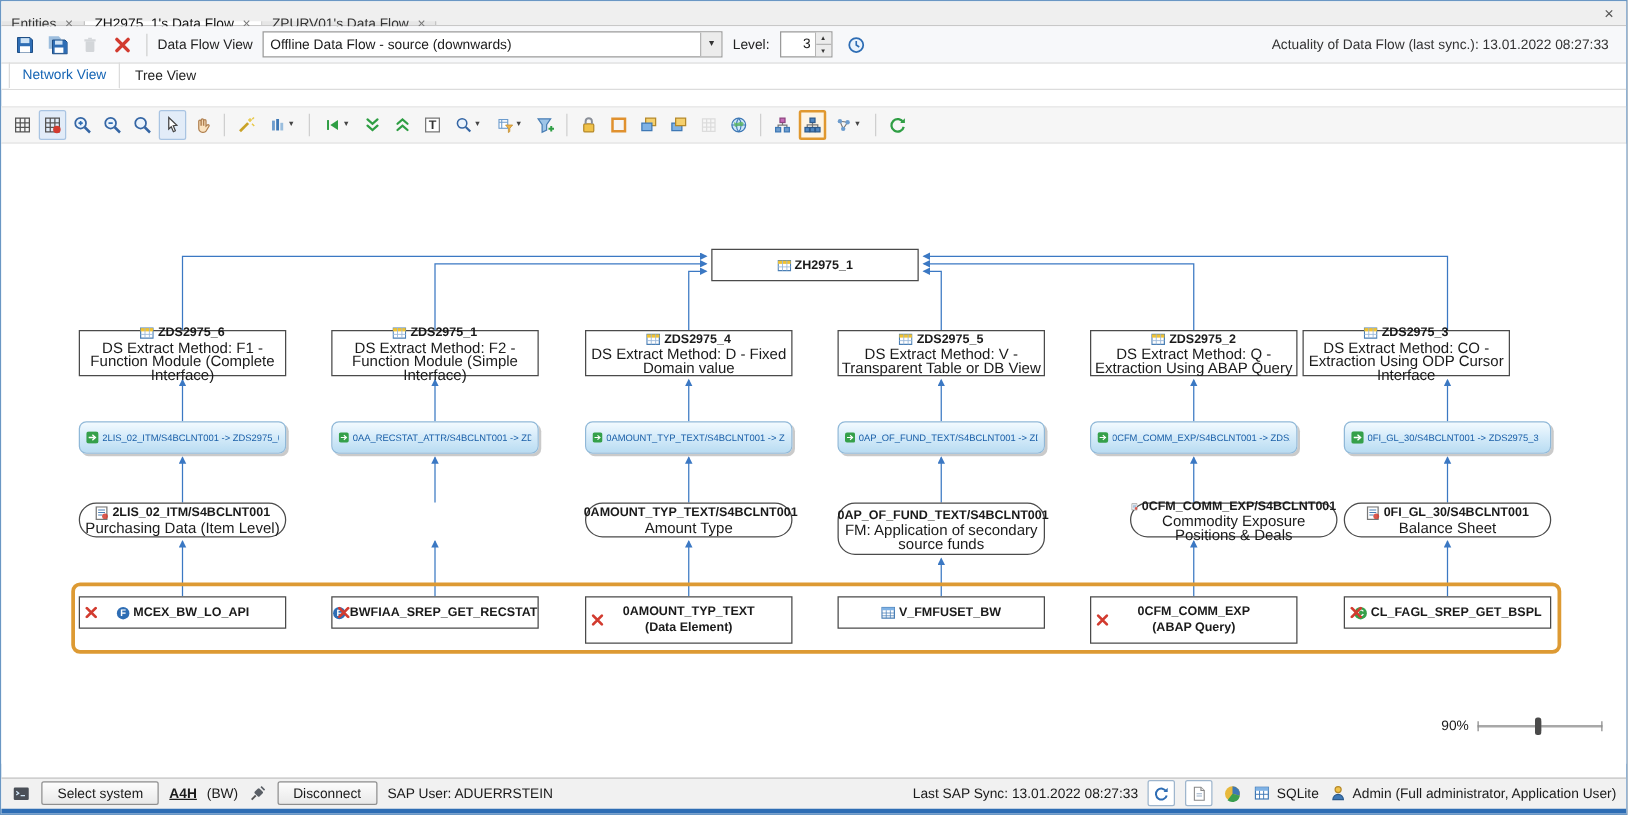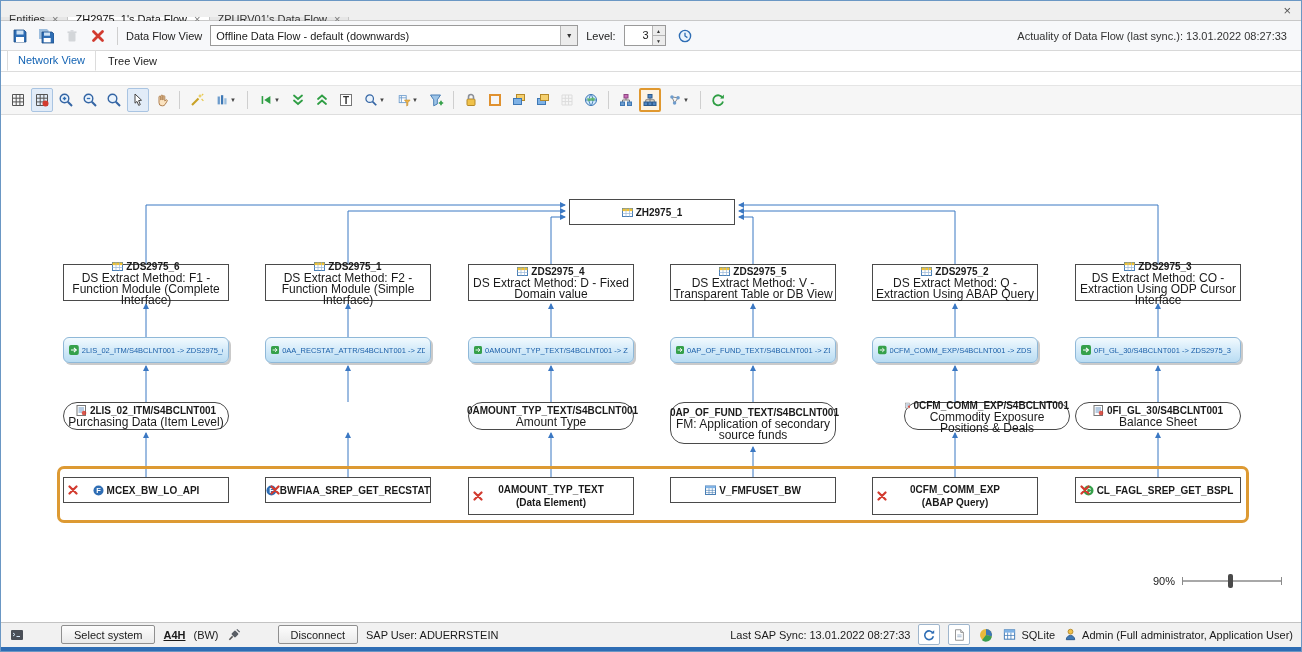--- a/index.html
+++ b/index.html
@@ -91,21 +91,21 @@
   .zslider { position:relative; width:100px; height:16px; }
   .zslider .track { position:absolute; left:0; right:0; top:7px; height:2px; background:#a8a8a8; }
   .zslider .tick { position:absolute; top:4px; width:1px; height:8px; background:#8a8a8a; }
   .zslider .handle { position:absolute; top:1px; width:5px; height:14px; background:#4a4a4a; border-radius:2px; }
 
   
   .statusbar { position:absolute; top:621px; left:0; right:0; height:27px; background:#f1f1f1;
                border-top:1px solid #c3c3c3; display:flex; align-items:center; gap:8px;
                padding:0 8px 3px; font-size:11px; }
   .sbtn { height:19px; border:1px solid #8f8f8f; background:linear-gradient(#fdfdfd,#e9e9e9);
-          display:flex; align-items:center; justify-content:center; padding:0 12px; border-radius:2px;margin-left:28px; }
+          display:flex; align-items:center; justify-content:center; padding:0 12px; border-radius:2px; }
   .sysname { font-weight:bold;text-decoration:underline; }
   .sb-spacer { flex:1; }
   .ibtn { width:22px; height:21px; border:1px solid #9fb6cd; background:#fff; border-radius:2px;
           display:flex; align-items:center; justify-content:center; }
   .iconpair { display:flex; align-items:center; gap:4px; white-space:nowrap; }
 
   .accent { position:absolute; left:0; right:0; bottom:0; height:4px; background:#2e6db4; }
   svg { display:block; }
 </style>
 </head>
@@ -156,21 +156,21 @@
         </svg>
     </div>
     <div class="tbtn">
       <svg width="16" height="16" viewBox="0 0 16 16">
           <path d="M3.5 3.5 L12.5 12.5 M12.5 3.5 L3.5 12.5" stroke="#d23b2f" stroke-width="2.8" stroke-linecap="round"></path>
         </svg>
     </div>
     <div class="vsep"></div>
     <span class="lbl">Data Flow View</span>
     <div class="combo">
-      <span class="val">Offline Data Flow - default (downwards)</span>
+      <span class="val">Offline Data Flow - source (downwards)</span>
       <span class="dbtn">▼</span>
     </div>
     <span class="lbl">Level:</span>
     <div class="spin">
       <span class="num">3</span>
       <span class="btns">
         <span>▲</span>
         <span>▼</span>
       </span>
     </div>
@@ -594,21 +594,21 @@
     <div class="node ext tall" style="left:871px">
       <svg class="redx" width="10" height="10" viewBox="0 0 10 10">
           <path d="M1.5 1.5 L8.5 8.5 M8.5 1.5 L1.5 8.5" stroke="#d23b2f" stroke-width="2.2" stroke-linecap="round"></path>
         </svg>
       <div class="stack">
         <span class="nt">0CFM_COMM_EXP</span>
         <span class="nt">(ABAP Query)</span>
       </div>
     </div>
 
-    <div class="node ds" style="left:1074px">
+    <div class="node ds" style="left:1041px">
       <div class="nt">
           <svg width="11" height="11" viewBox="0 0 11 11">
             <rect x=".5" y="1.5" width="10" height="8" fill="#fff" stroke="#4a7fb5"></rect>
             <rect x=".5" y="1.5" width="10" height="2.6" fill="#f1c232"></rect>
             <path d="M.5 6.5h10 M4 1.5v8 M7.5 1.5v8" stroke="#9ab8d8" stroke-width=".7"></path>
           </svg>
           <span>ZDS2975_3</span>
         </div>
       <div class="nd">DS Extract Method: CO - Extraction Using ODP Cursor Interface</div>
     </div>

